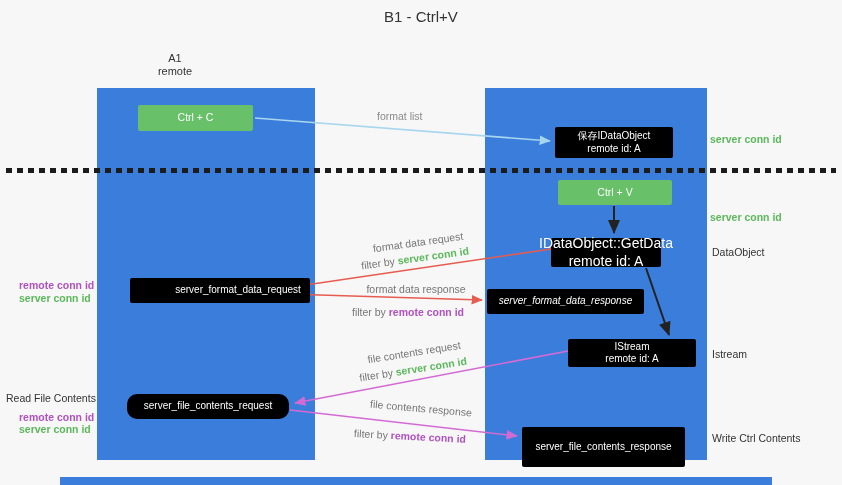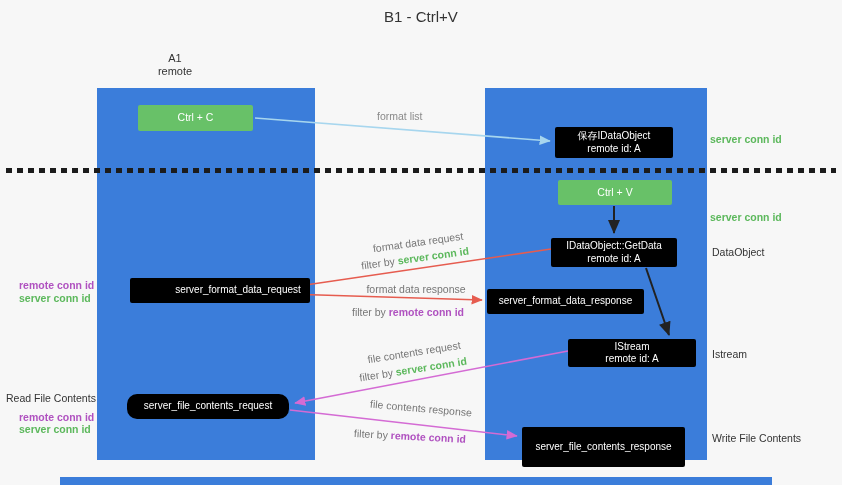--- a/index.html
+++ b/index.html
@@ -101,51 +101,51 @@
 
   <div class="box orange" style="left:555px;top:127px;width:118px;height:31px;font-size:10px;">
     <span>保存IDataObject</span>
     <span>remote id: A</span>
   </div>
 
   <div class="box green" style="left:558px;top:180px;width:114px;height:25px;">
     <span>Ctrl + V</span>
   </div>
 
-  <div class="box orange" style="left:551px;top:238px;width:126px;height:29px;font-size:10px;">
+  <div class="box orange" style="left:551px;top:238px;width:110px;height:29px;font-size:14px;">
     <span>IDataObject::GetData</span>
     <span>remote id: A</span>
   </div>
 
   <div class="box orange" style="left:130px;top:278px;width:144px;height:25px;font-size:10px;padding-left:36px;">
     <span>server_format_data_request</span>
   </div>
 
-  <div class="box orange" style="left:487px;top:289px;width:157px;height:25px;font-size:10px;">
+  <div class="box orange" style="left:487px;top:289px;width:157px;height:25px;font-size:10px;font-style:italic;">
     <span>server_format_data_response</span>
   </div>
 
   <div class="box orange" style="left:568px;top:339px;width:128px;height:28px;font-size:10px;">
     <span>IStream</span>
     <span>remote id: A</span>
   </div>
 
   <div class="box orange" style="left:127px;top:394px;width:162px;height:25px;font-size:10px;border-radius:10px;">
     <span>server_file_contents_request</span>
   </div>
 
   <div class="box orange" style="left:522px;top:427px;width:163px;height:40px;font-size:10px;">
     <span>server_file_contents_response</span>
   </div>
 
   <div class="lbl conn-green" style="left:710px;top:133px;">server conn id</div>
   <div class="lbl conn-green" style="left:710px;top:211px;">server conn id</div>
   <div class="lbl dark" style="left:712px;top:246px;">DataObject</div>
   <div class="lbl dark" style="left:712px;top:348px;">Istream</div>
-  <div class="lbl dark" style="left:712px;top:432px;">Write File Contents</div>
+  <div class="lbl dark" style="left:712px;top:432px;">Write Ctrl Contents</div>
 
   <div class="lbl conn-purple" style="left:19px;top:279px;">remote conn id</div>
   <div class="lbl conn-green" style="left:19px;top:292px;">server conn id</div>
   <div class="lbl dark" style="left:6px;top:392px;">Read File Contents</div>
   <div class="lbl conn-purple" style="left:19px;top:411px;">remote conn id</div>
   <div class="lbl conn-green" style="left:19px;top:423px;">server conn id</div>
 
   <div class="lbl" style="left:377px;top:110px;color:#8a8a8a;">format list</div>
 
   <div class="lbl center rot-n8" style="left:358px;top:236px;width:120px;">format data request</div>

